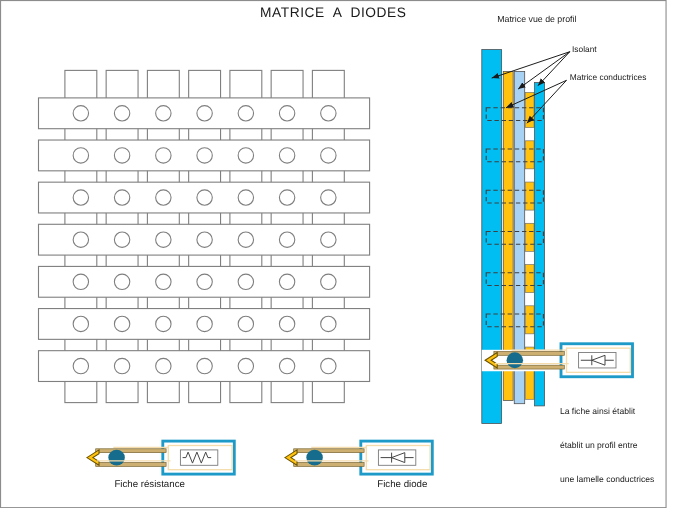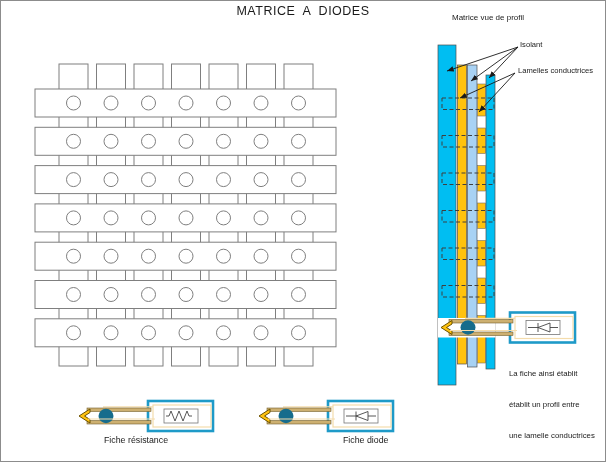--- a/index.html
+++ b/index.html
@@ -178,21 +178,21 @@
       <line x1="517" y1="46" x2="470" y2="80" marker-end="url(#arr)"></line>
       <line x1="517" y1="46" x2="488" y2="77" marker-end="url(#arr)"></line>
       <line x1="514" y1="72" x2="459" y2="97" marker-end="url(#arr)"></line>
       <line x1="514" y1="72" x2="478" y2="111" marker-end="url(#arr)"></line>
     </g>
   </svg>
 
   <div class="txt" id="title">MATRICE  A  DIODES</div>
   <div class="txt" id="profile-title">Matrice vue de profil</div>
   <div class="txt" id="isolant-label">Isolant</div>
-  <div class="txt" id="lamelles-label">Lamelles conductrices</div>
+  <div class="txt" id="lamelles-label">Matrice conductrices</div>
   <div class="txt" id="explanation">
     <div>La fiche ainsi établit</div>
     <div>établit un profil entre</div>
     <div>une lamelle conductrices</div>
     
     
   </div>
   <div class="txt" id="fiche-res-label">Fiche résistance</div>
   <div class="txt" id="fiche-dio-label">Fiche diode</div>
 </div>

